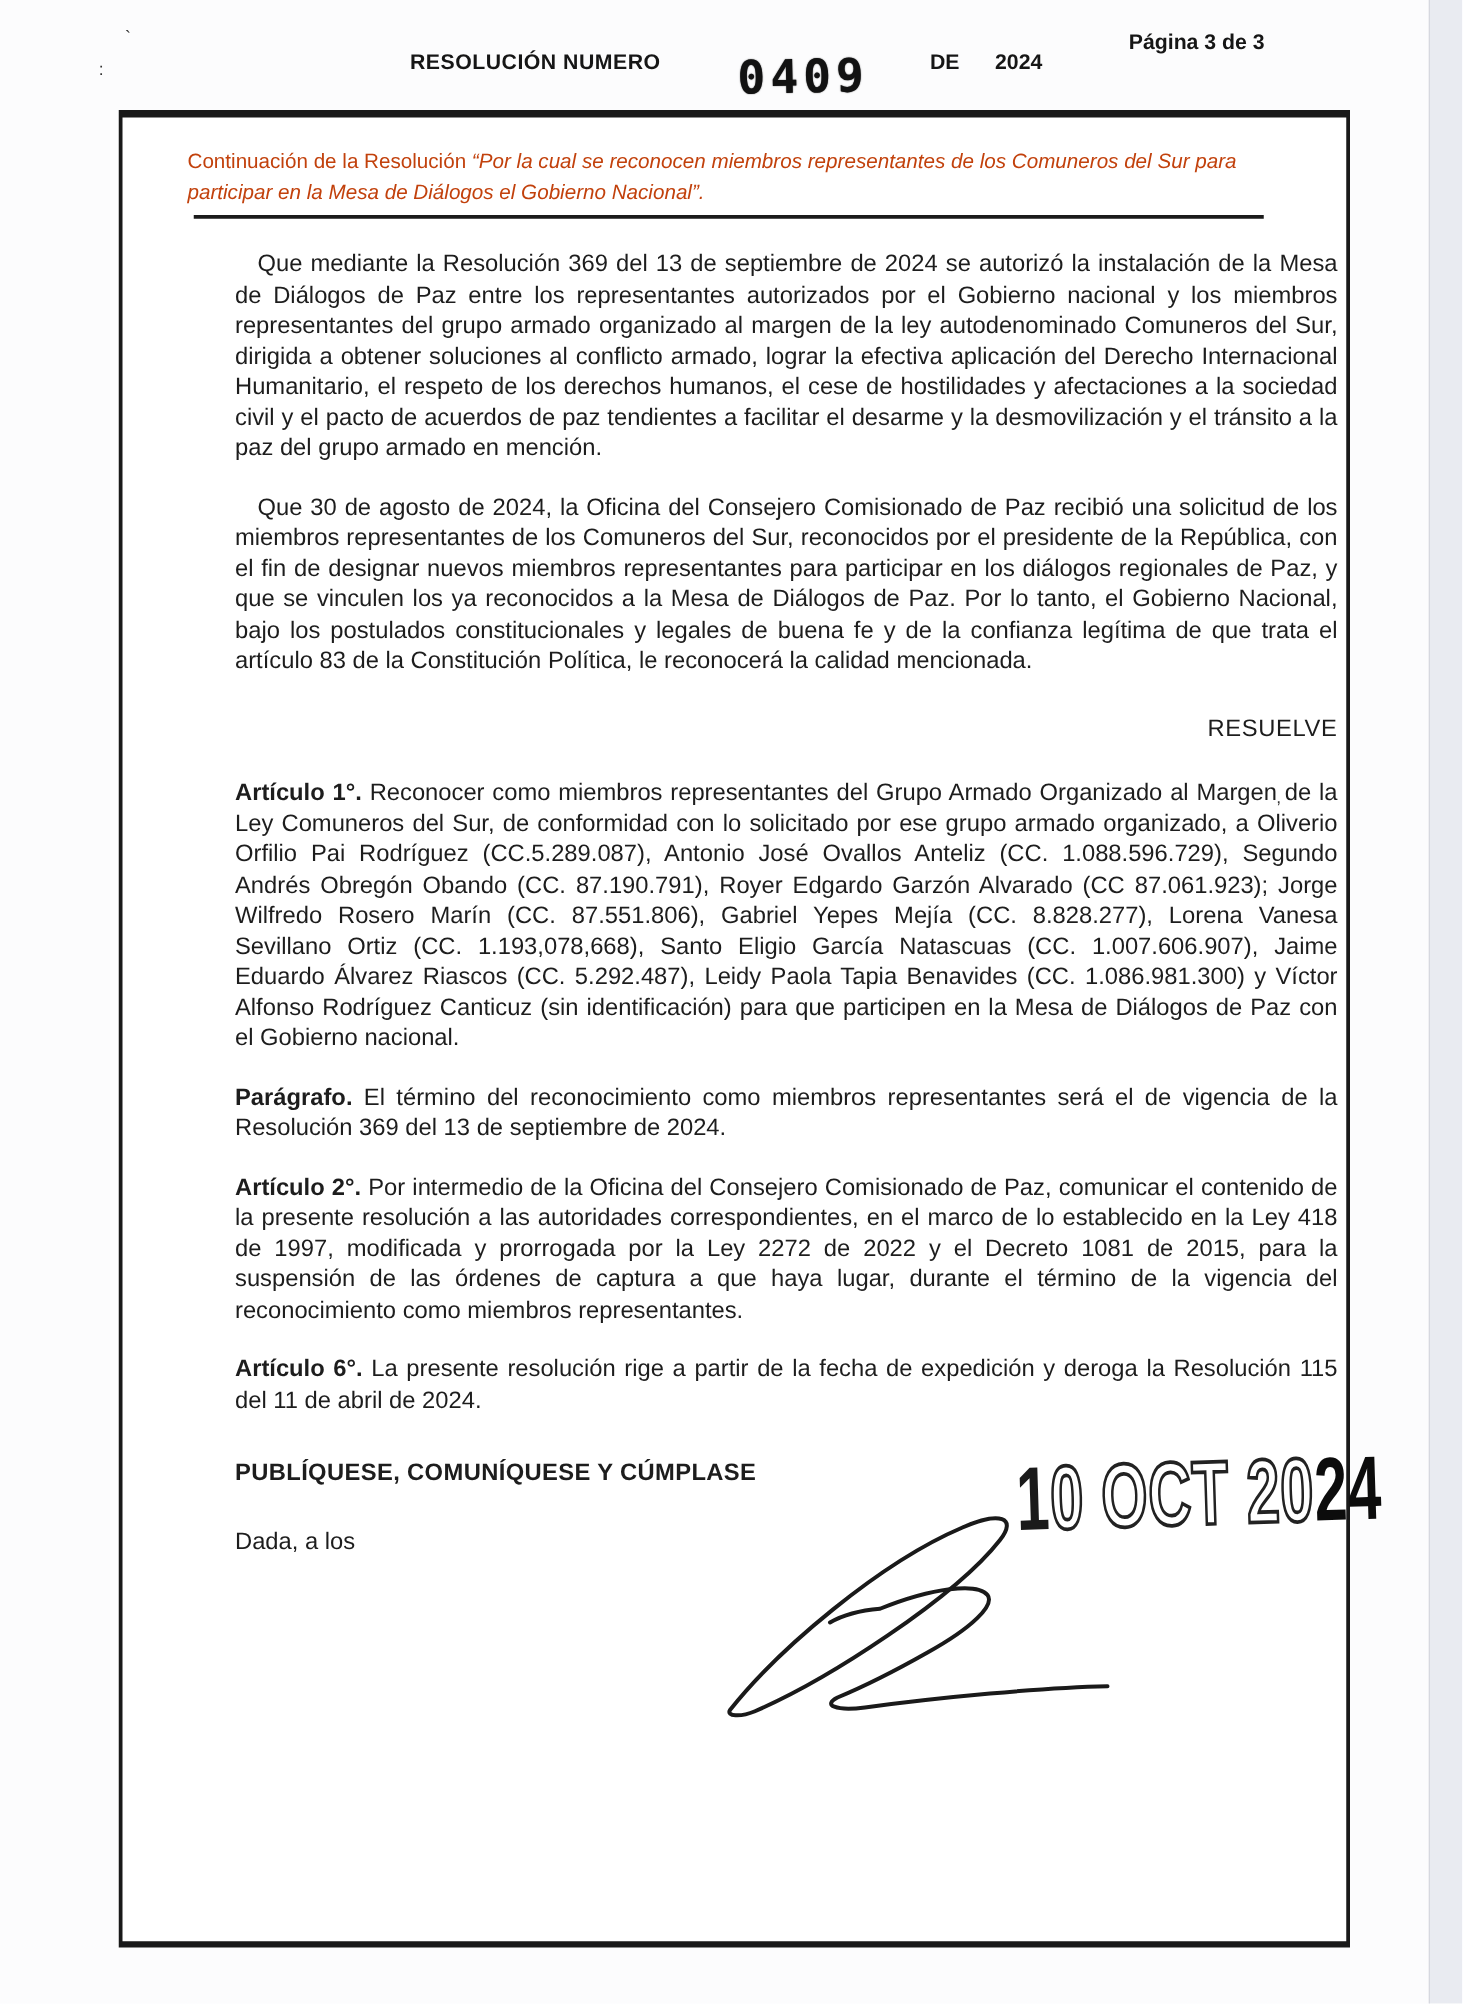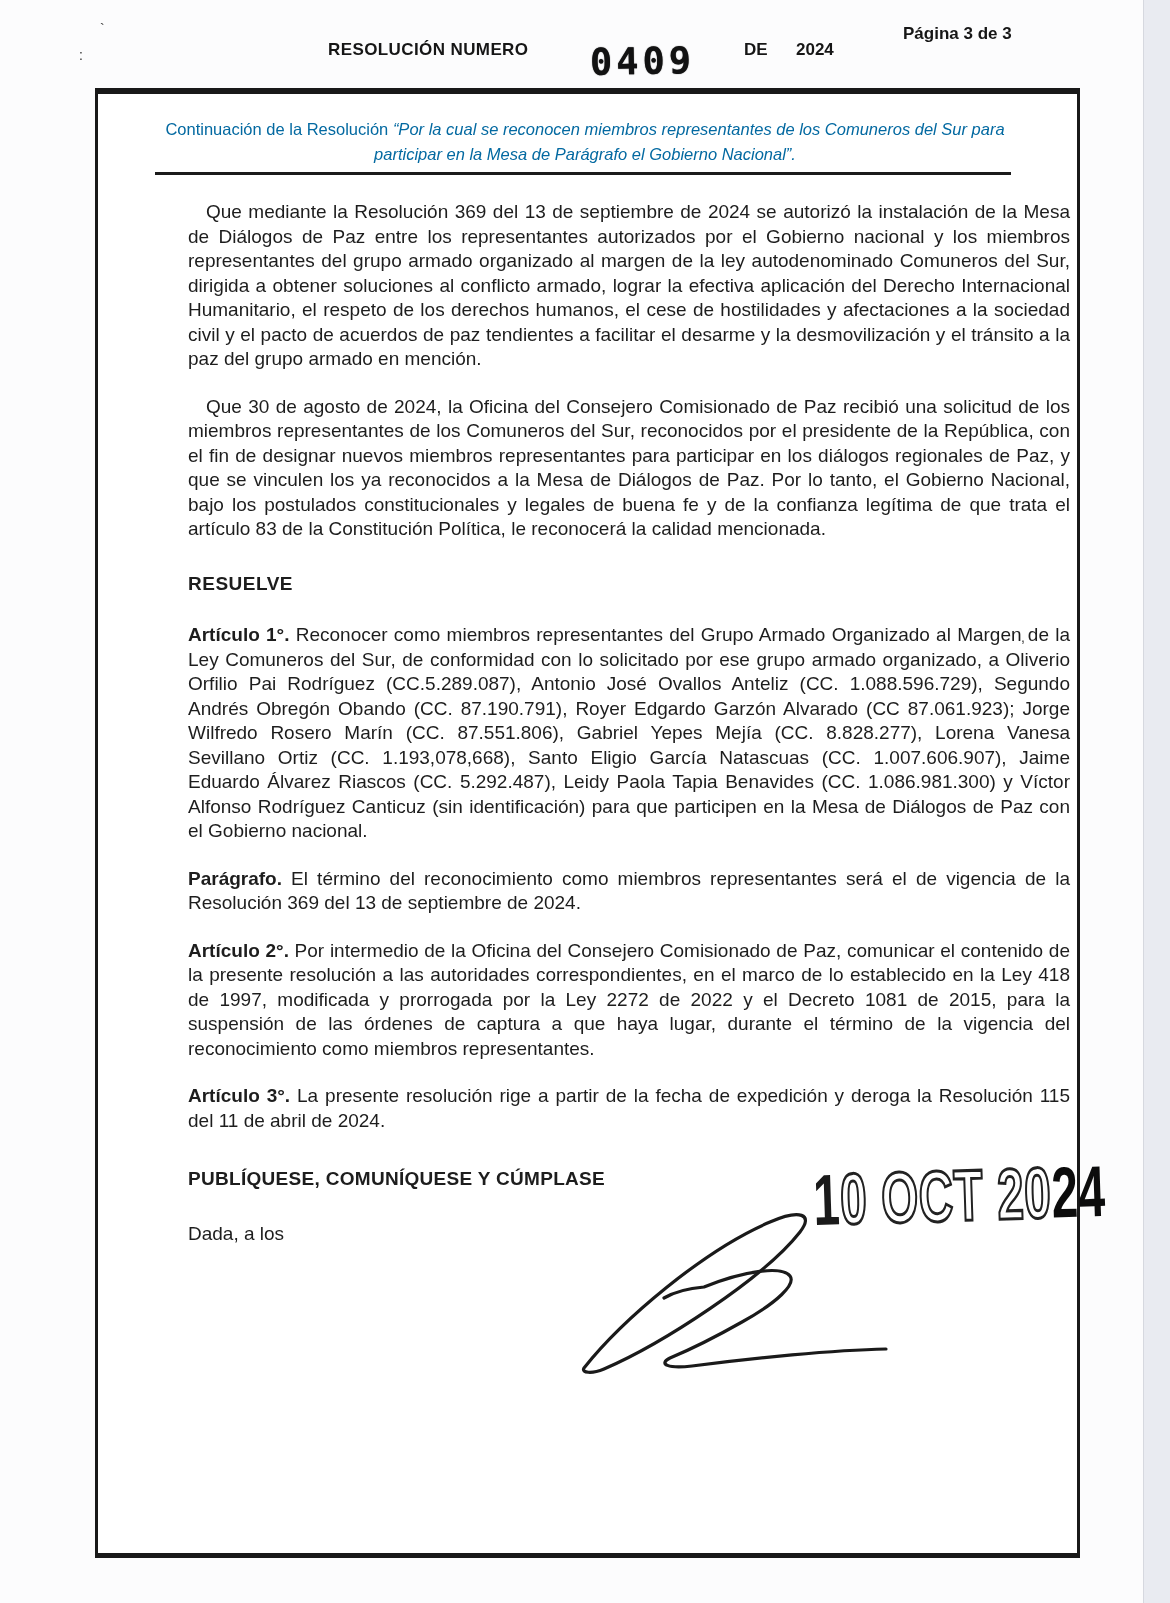--- a/index.html
+++ b/index.html
@@ -25,32 +25,32 @@
     text-shadow:0 0 1px #333;
   }
   
   .doc-box{
     position:absolute;left:95px;top:88px;width:985px;height:1470px;
     box-sizing:border-box;background:#ffffff;
     border:3px solid #191919;border-top-width:6px;border-bottom-width:5px;
   }
   .title-wrap{
     position:absolute;left:150px;top:117px;width:870px;
-    text-align:center;font-size:16.5px;line-height:25px;color:#0369a1;
+    text-align:left;font-size:16.5px;line-height:25px;color:#c2410c;
   }
   .title-rule{position:absolute;left:155px;top:172px;width:856px;height:3px;background:#1b1b1b;}
   
   .body-text{
     position:absolute;left:140px;top:200px;width:882px;
     font-size:19px;line-height:24.5px;text-align:justify;color:#1d1d1d;margin-left:48px;
   }
   .body-text p{margin:0 0 23px 0;}
   .indent{text-indent:18px;}
   .center-heading{
-    text-align:left;font-weight:bold;letter-spacing:.5px;margin:30px 0 27px 0 !important;
+    text-align:right;font-weight:normal;letter-spacing:.5px;margin:30px 0 27px 0 !important;
   }
   .publish{
     text-align:left;font-weight:bold;letter-spacing:.3px;margin:34px 0 0 0 !important;
   }
   .dada{margin:30px 120px 0 0 !important;}
   
   .date-stamp{
     position:absolute;left:812px;top:1164px;z-index:6;white-space:pre;
     font-weight:bold;font-size:72px;line-height:1;color:#1a1a1a;
     transform:rotate(-1.8deg) scaleX(.66);transform-origin:left top;
@@ -78,32 +78,32 @@
   <div class="hdr hdr-label">RESOLUCIÓN NUMERO</div>
   <div class="num-stamp">0409</div>
   <div class="hdr hdr-de">DE</div>
   <div class="hdr hdr-year">2024</div>
   <div class="hdr hdr-page">Página 3 de 3</div>
 
   <div class="doc-box"></div>
 
   <div class="title-wrap">
     <span>Continuación de la Resolución </span><i>“Por la cual se reconocen miembros representantes de los Comuneros del Sur para</i><br>
-    <i>participar en la Mesa de Parágrafo el Gobierno Nacional”.</i>
+    <i>participar en la Mesa de Diálogos el Gobierno Nacional”.</i>
   </div>
   <div class="title-rule"></div>
 
   <div class="body-text">
     <p class="indent">Que mediante la Resolución 369 del 13 de septiembre de 2024 se autorizó la instalación de la Mesa de Diálogos de Paz entre los representantes autorizados por el Gobierno nacional y los miembros representantes del grupo armado organizado al margen de la ley autodenominado Comuneros del Sur, dirigida a obtener soluciones al conflicto armado, lograr la efectiva aplicación del Derecho Internacional Humanitario, el respeto de los derechos humanos, el cese de hostilidades y afectaciones a la sociedad civil y el pacto de acuerdos de paz tendientes a facilitar el desarme y la desmovilización y el tránsito a la paz del grupo armado en mención.</p>
     <p class="indent">Que 30 de agosto de 2024, la Oficina del Consejero Comisionado de Paz recibió una solicitud de los miembros representantes de los Comuneros del Sur, reconocidos por el presidente de la República, con el fin de designar nuevos miembros representantes para participar en los diálogos regionales de Paz, y que se vinculen los ya reconocidos a la Mesa de Diálogos de Paz. Por lo tanto, el Gobierno Nacional, bajo los postulados constitucionales y legales de buena fe y de la confianza legítima de que trata el artículo 83 de la Constitución Política, le reconocerá la calidad mencionada.</p>
     <p class="center-heading">RESUELVE</p>
     <p><b>Artículo 1°.</b><span> Reconocer como miembros representantes del Grupo Armado Organizado al Margen de la Ley Comuneros del Sur, de conformidad con lo solicitado por ese grupo armado organizado, a Oliverio Orfilio Pai Rodríguez (CC.5.289.087), Antonio José Ovallos Anteliz (CC. 1.088.596.729), Segundo Andrés Obregón Obando (CC. 87.190.791), Royer Edgardo Garzón Alvarado (CC 87.061.923); Jorge Wilfredo Rosero Marín (CC. 87.551.806), Gabriel Yepes Mejía (CC. 8.828.277), Lorena Vanesa Sevillano Ortiz (CC. 1.193,078,668), Santo Eligio García Natascuas (CC. 1.007.606.907), Jaime Eduardo Álvarez Riascos (CC. 5.292.487), Leidy Paola Tapia Benavides (CC. 1.086.981.300) y Víctor Alfonso Rodríguez Canticuz (sin identificación) para que participen en la Mesa de Diálogos de Paz con el Gobierno nacional.</span></p>
     <p><b>Parágrafo.</b><span> El término del reconocimiento como miembros representantes será el de vigencia de la Resolución 369 del 13 de septiembre de 2024.</span></p>
     <p><b>Artículo 2°.</b><span> Por intermedio de la Oficina del Consejero Comisionado de Paz, comunicar el contenido de la presente resolución a las autoridades correspondientes, en el marco de lo establecido en la Ley 418 de 1997, modificada y prorrogada por la Ley 2272 de 2022 y el Decreto 1081 de 2015, para la suspensión de las órdenes de captura a que haya lugar, durante el término de la vigencia del reconocimiento como miembros representantes.</span></p>
-    <p><b>Artículo 3°.</b><span> La presente resolución rige a partir de la fecha de expedición y deroga la Resolución 115 del 11 de abril de 2024.</span></p>
+    <p><b>Artículo 6°.</b><span> La presente resolución rige a partir de la fecha de expedición y deroga la Resolución 115 del 11 de abril de 2024.</span></p>
     <p class="publish">PUBLÍQUESE, COMUNÍQUESE Y CÚMPLASE</p>
     <p class="dada">Dada, a los</p>
   </div>
 
   <div class="date-stamp"><span>1</span><span class="outline">0 OCT 20</span><span class="heavy">24</span></div>
 
   <div class="signature">
     <svg width="350" height="185" viewBox="0 0 350 185" xmlns="http://www.w3.org/2000/svg">
       <path d="M32,176 C70,128 152,58 218,30 C248,17 262,22 248,40 C212,86 110,152 52,177 C40,182 29,181 32,176" fill="none" stroke="#1a1a1a" stroke-width="3.2" stroke-linecap="round"></path>
       <path d="M112,106 C124,99 140,96 152,95 C194,78 230,74 238,84 C244,92 226,110 190,130 C160,147 130,161 118,166 C106,172 116,177 140,174 C200,166 282,158 334,157" fill="none" stroke="#1a1a1a" stroke-width="3.2" stroke-linecap="round"></path>

